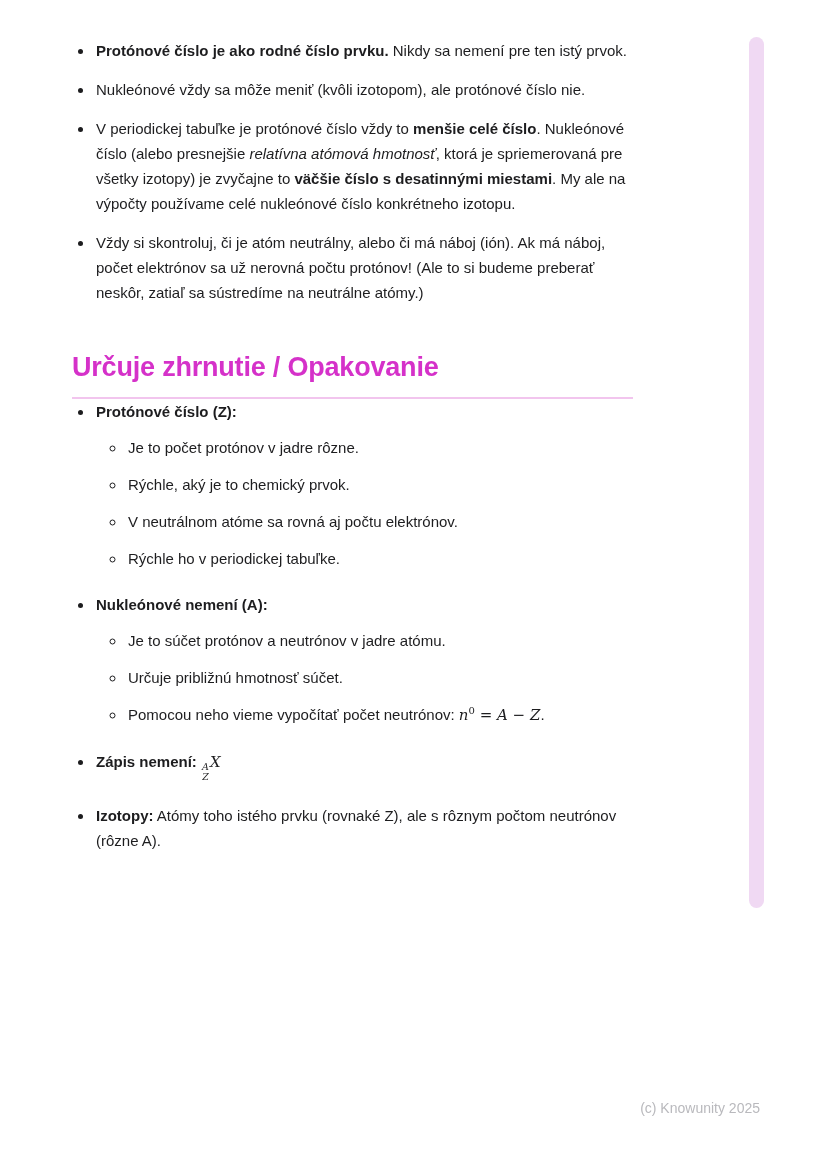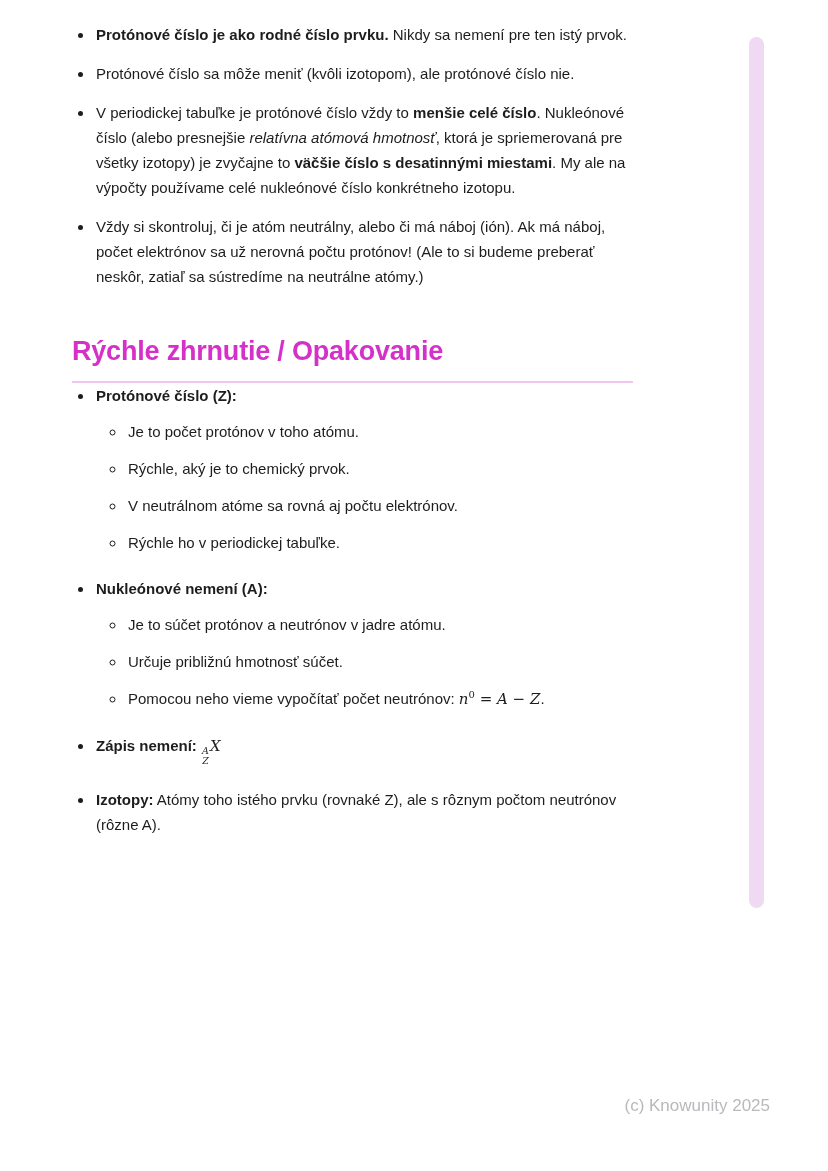--- a/index.html
+++ b/index.html
@@ -6,21 +6,21 @@
   .page {
     position: relative;
     width: 828px;
     height: 1171px;
     background: #ffffff;
     font-family: "Liberation Sans", sans-serif;
     color: #1d1d1f;
     overflow: hidden;
   }
   .content {
-    padding: 22px 195px 0 72px;
+    padding: 38px 195px 0 72px;
     font-size: 15px;
     line-height: 25px;
   }
   ul.bullets { margin: 0; padding-left: 22px; list-style: disc; }
   ul.bullets > li { margin-bottom: 14px; padding-left: 2px; }
   ul.sub { margin: 11px 0 0 0; padding-left: 30px; list-style: circle; }
   ul.sub > li { margin-bottom: 12px; padding-left: 2px; }
   ul.summary > li { margin-bottom: 21px; }
   .b { font-weight: 700; }
   .i { font-style: italic; }
@@ -55,48 +55,48 @@
     position: absolute;
     top: 37px;
     right: 64px;
     width: 15px;
     height: 871px;
     border-radius: 8px;
     background: #f0d9f3;
   }
   .footer-credit {
     position: absolute;
-    right: 58px;
+    right: 68px;
     bottom: 55px;
-    font-size: 17px;
+    font-size: 14px;
     color: #b9b9bd;
   }
 </style>
 </head>
 <body>
 
 <div class="page">
   <div class="content">
 
     <ul class="bullets">
       <li><span><span class="b">Protónové číslo je ako rodné číslo prvku.</span><span> Nikdy sa nemení pre ten istý prvok.</span></span></li>
-      <li><span><span>Protónové číslo sa môže meniť (kvôli izotopom), ale protónové číslo nie.</span></span></li>
+      <li><span><span>Nukleónové vždy sa môže meniť (kvôli izotopom), ale protónové číslo nie.</span></span></li>
       <li><span><span>V periodickej tabuľke je protónové číslo vždy to </span><span class="b">menšie celé číslo</span><span>. Nukleónové číslo (alebo presnejšie </span><span class="i">relatívna atómová hmotnosť</span><span>, ktorá je spriemerovaná pre všetky izotopy) je zvyčajne to </span><span class="b">väčšie číslo s desatinnými miestami</span><span>. My ale na výpočty používame celé nukleónové číslo konkrétneho izotopu.</span></span></li>
       <li><span><span>Vždy si skontroluj, či je atóm neutrálny, alebo či má náboj (ión). Ak má náboj, počet elektrónov sa už nerovná počtu protónov! (Ale to si budeme preberať neskôr, zatiaľ sa sústredíme na neutrálne atómy.)</span></span></li>
     </ul>
 
-    <h1 class="section-heading">Rýchle zhrnutie / Opakovanie</h1>
+    <h1 class="section-heading">Určuje zhrnutie / Opakovanie</h1>
     <hr class="heading-divider">
 
 
     <ul class="bullets summary">
       <li>
         <span><span class="b">Protónové číslo (Z):</span></span>
         <ul class="sub">
-          <li><span><span>Je to počet protónov v toho atómu.</span></span></li>
+          <li><span><span>Je to počet protónov v jadre rôzne.</span></span></li>
           <li><span><span>Rýchle, aký je to chemický prvok.</span></span></li>
           <li><span><span>V neutrálnom atóme sa rovná aj počtu elektrónov.</span></span></li>
           <li><span><span>Rýchle ho v periodickej tabuľke.</span></span></li>
         </ul>
       </li>
       <li>
         <span><span class="b">Nukleónové nemení (A):</span></span>
         <ul class="sub">
           <li><span><span>Je to súčet protónov a neutrónov v jadre atómu.</span></span></li>
           <li><span><span>Určuje približnú hmotnosť súčet.</span></span></li>

